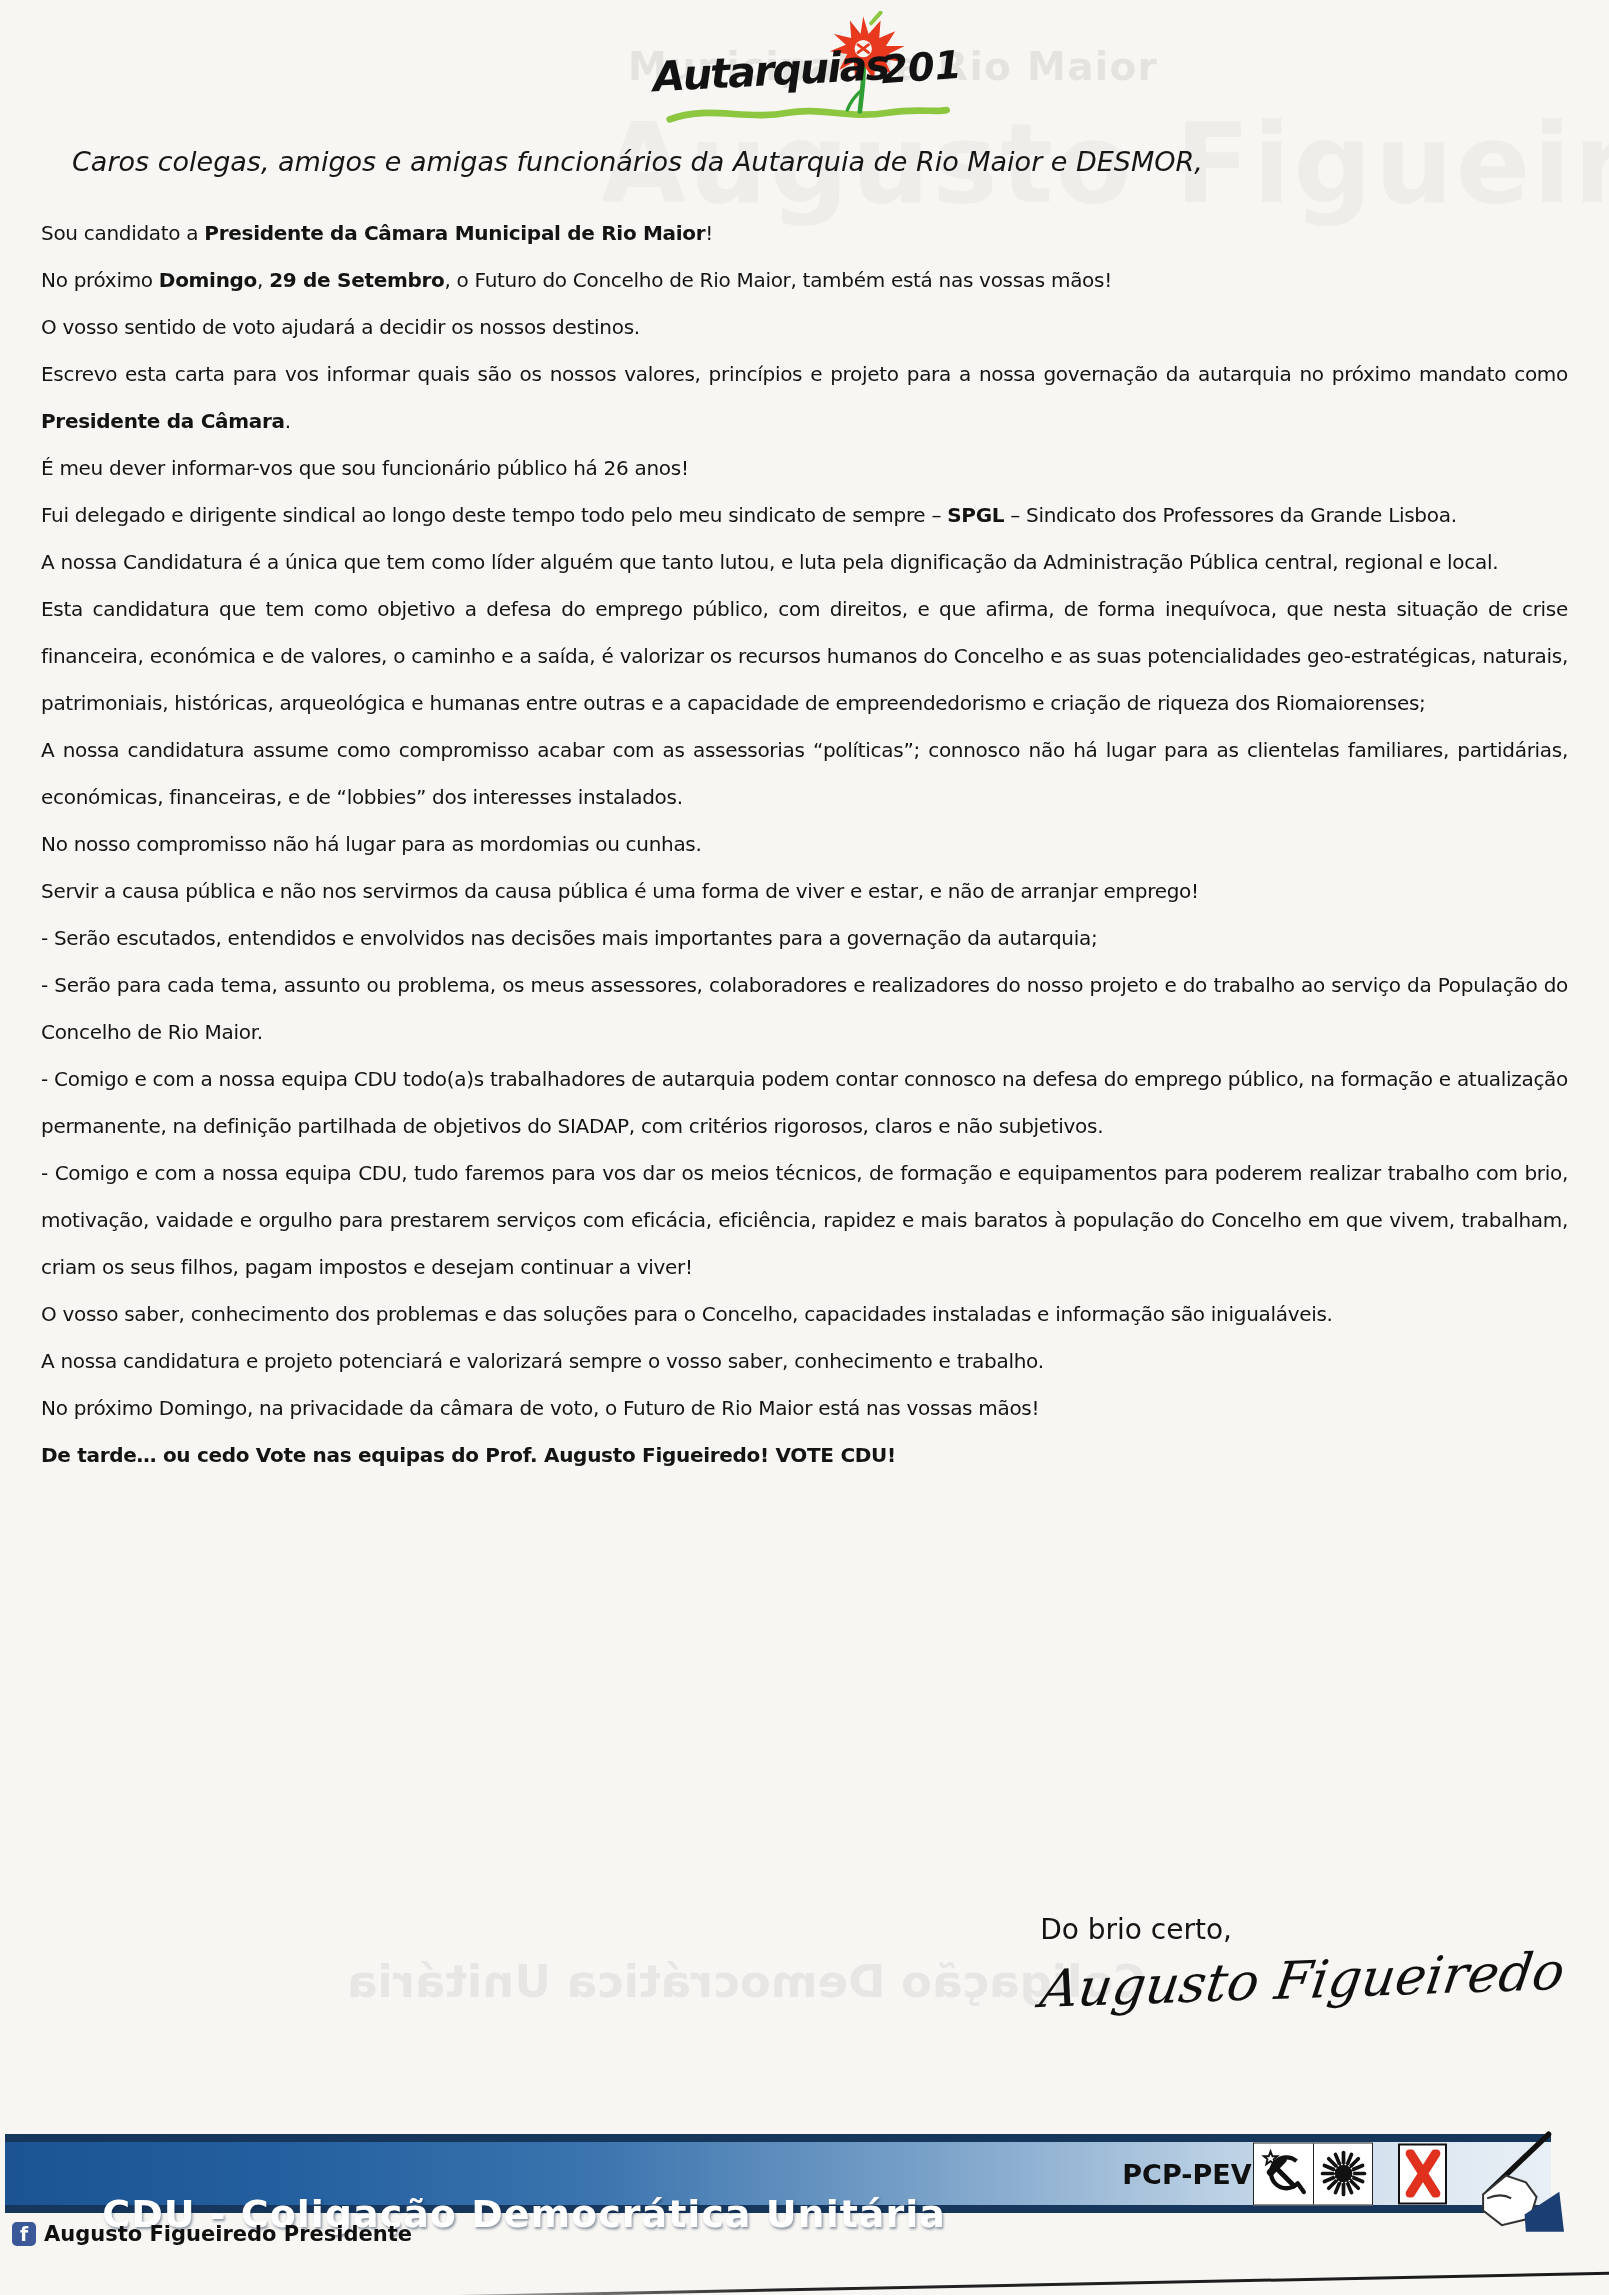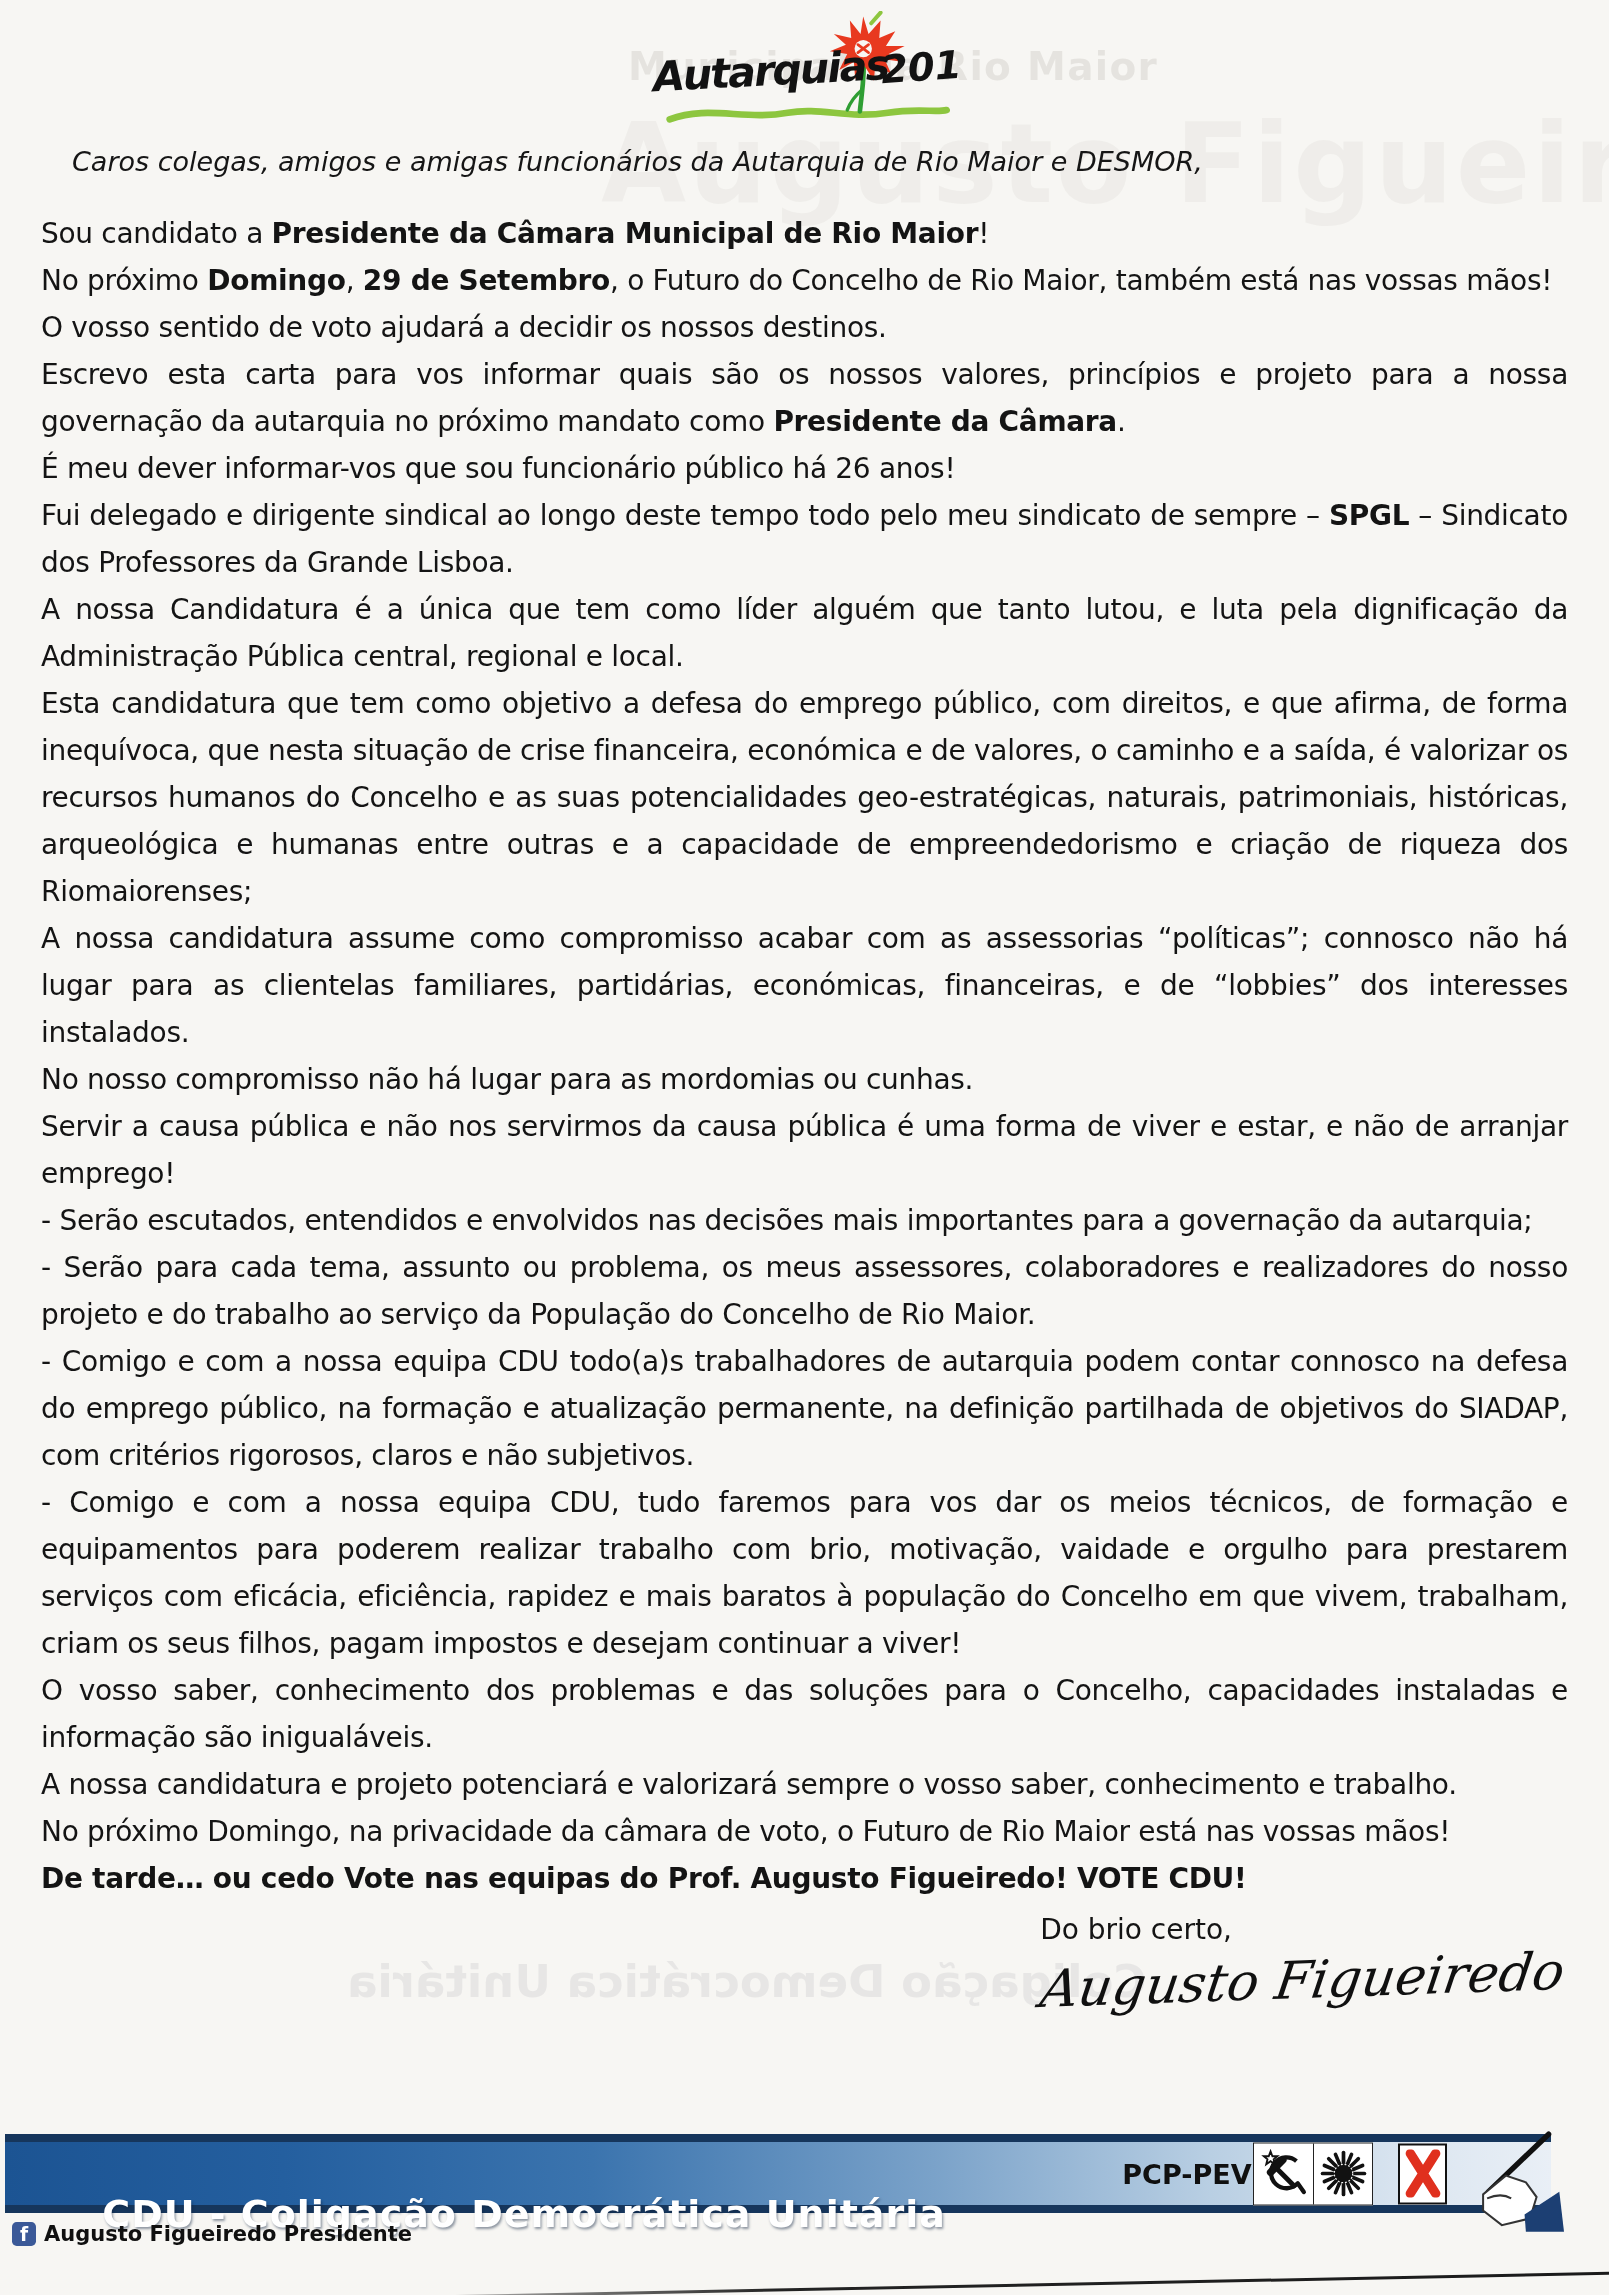--- a/index.html
+++ b/index.html
@@ -19,21 +19,21 @@
   
   .logo{position:absolute;top:10.7px;left:651px;width:307px;height:124px;}
   
   .salutation{
     position:absolute;top:146px;left:51px;
     font-size:27px;font-style:italic;letter-spacing:0px;color:#161616;margin-left:21px;
   }
   
   .letter-body{
     position:absolute;top:210px;left:41px;width:1527px;
-    font-size:28px;line-height:47px;letter-spacing:-0.3px;
+    font-size:20px;line-height:47px;letter-spacing:-0.3px;
     color:#141414;
   }
   .letter-body p{margin:0;text-align:justify;}
   .letter-body p.bold-line{font-weight:bold;}
   
   .signoff{position:absolute;top:1913px;right:378px;font-size:28px;color:#141414;}
   .signature{
     position:absolute;top:1953px;left:1042px;width:347px;
     font-family:"DejaVu Serif",serif;font-style:italic;
     font-size:52px;color:#101010;

